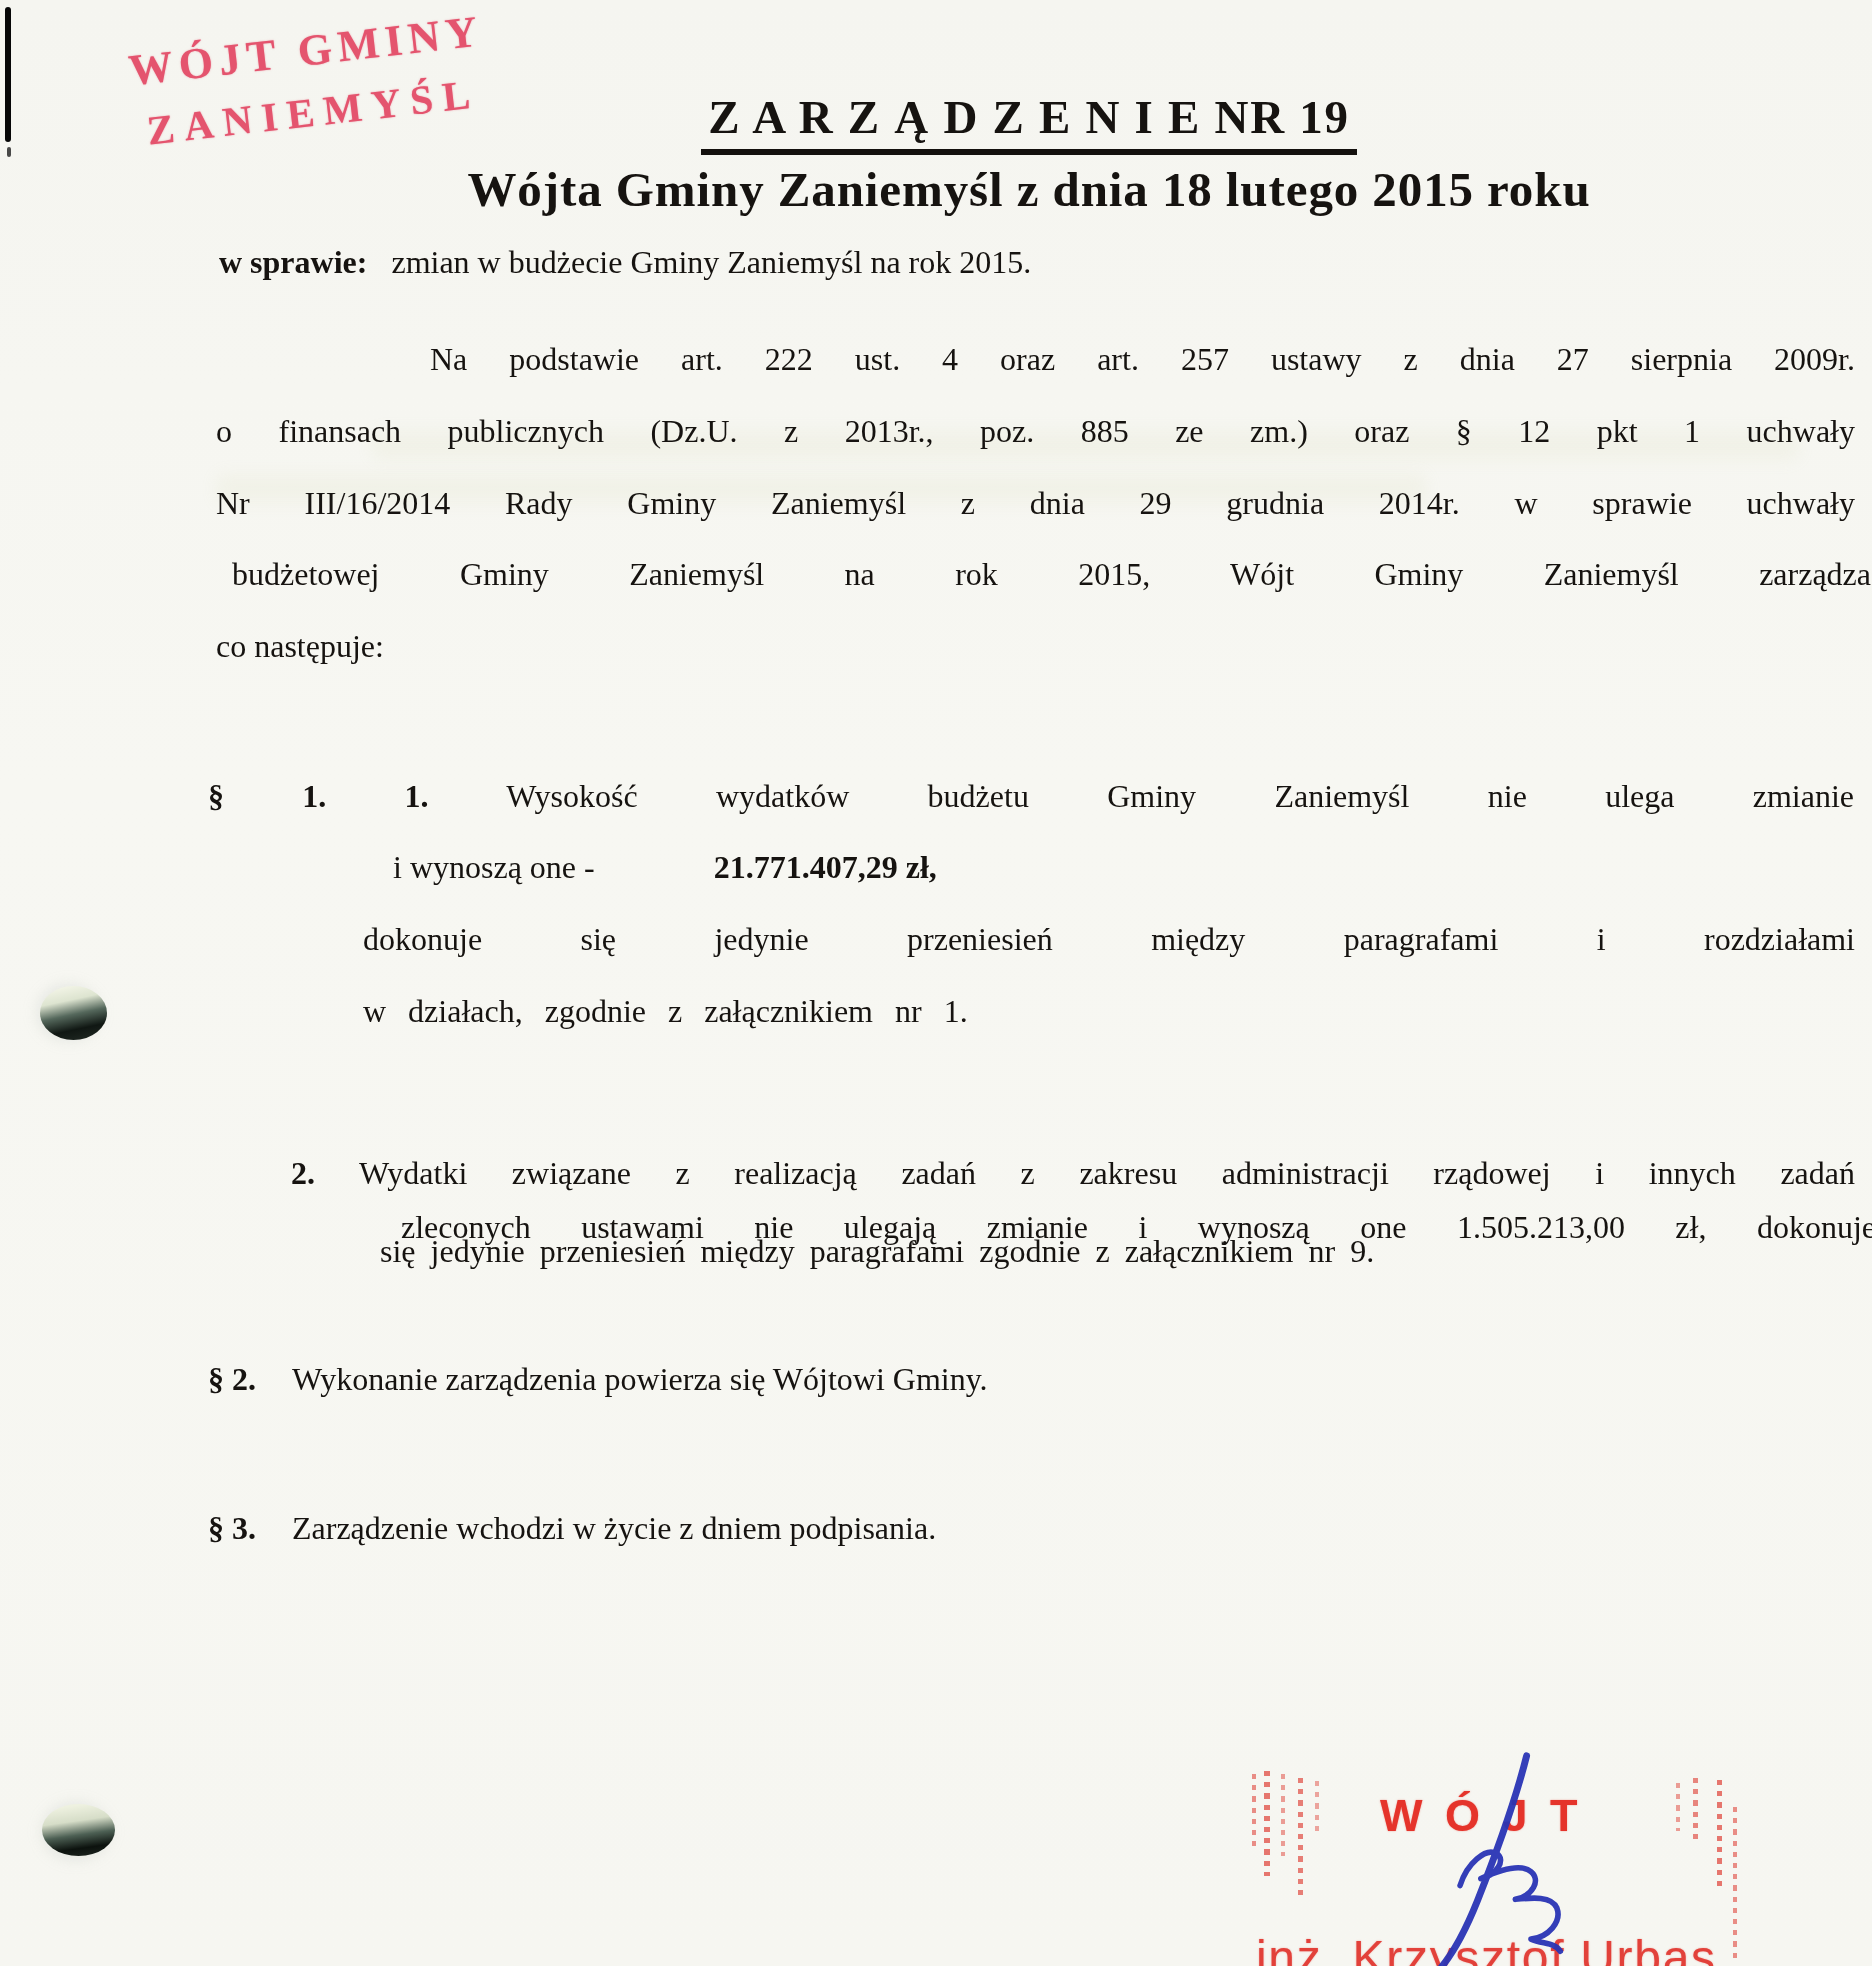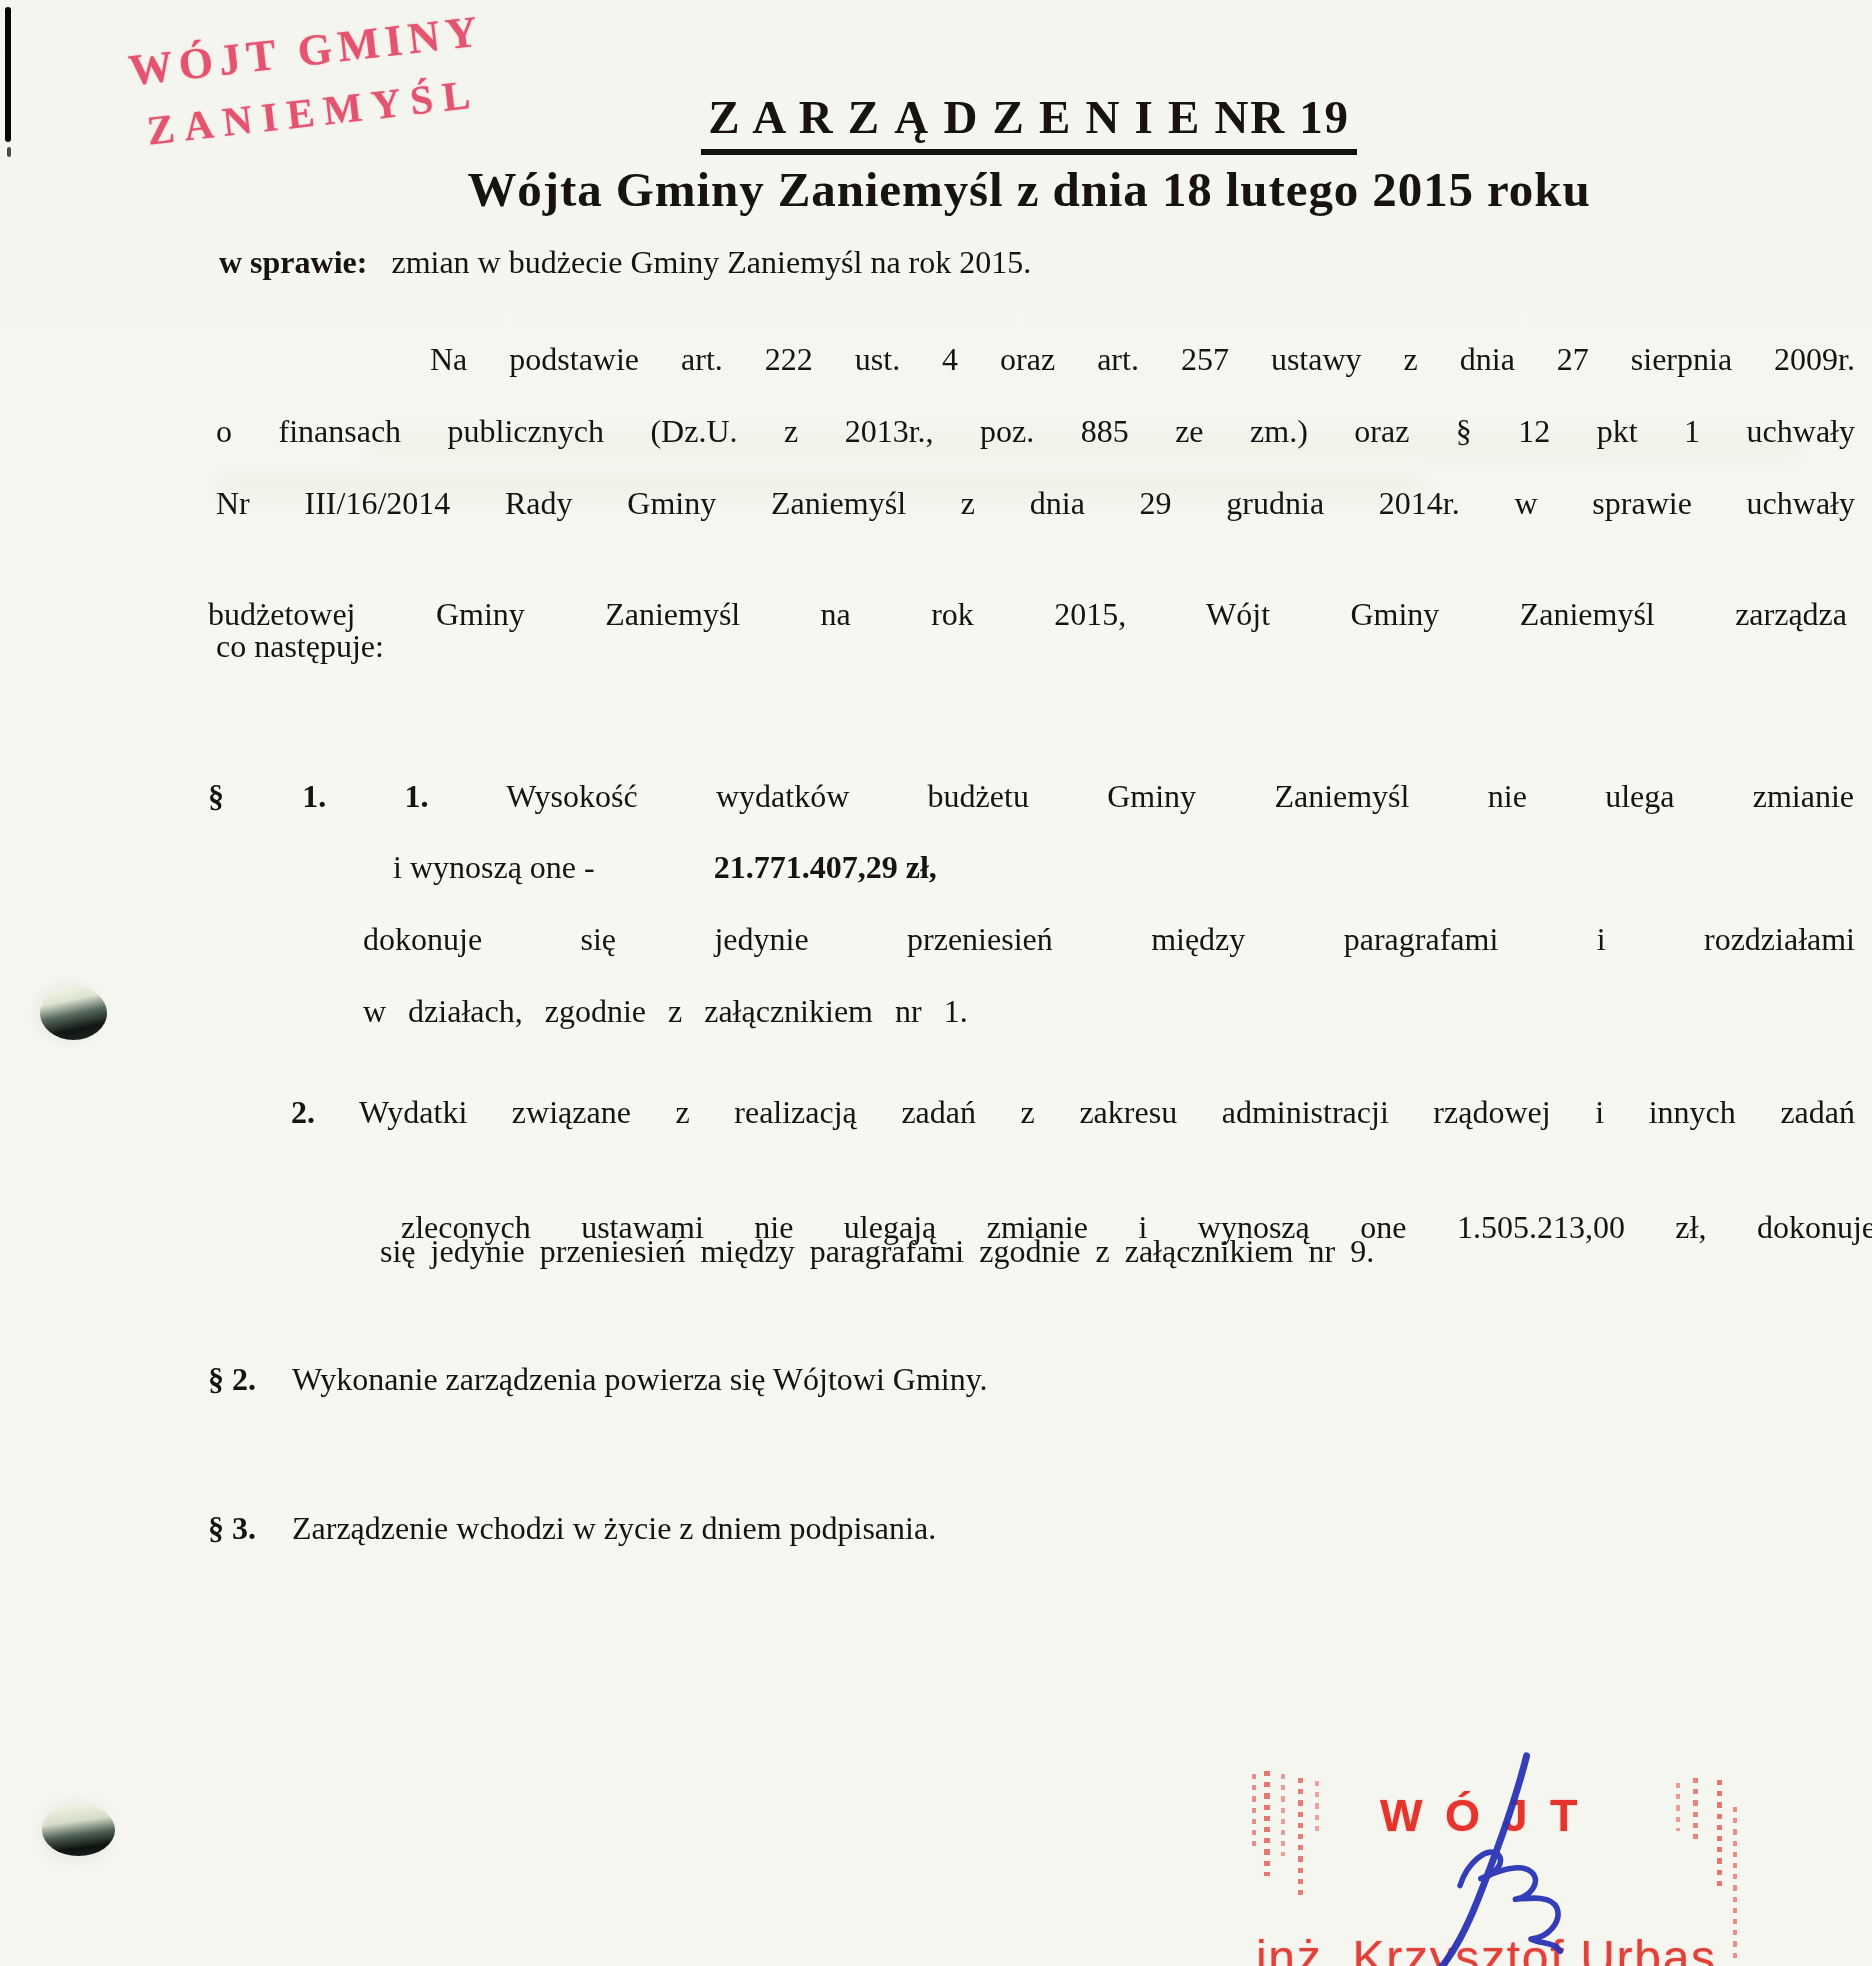--- a/index.html
+++ b/index.html
@@ -88,34 +88,34 @@
   <div class="abs bl" style="left:219px;top:242px;width:1384px;">
     <span class="subject-label">w sprawie:</span><span>zmian w budżecie Gminy Zaniemyśl na rok 2015.</span>
   </div>
 
   <div class="abs ghost" style="left:372px;top:431px;width:1427px;height:29px;"></div>
   <div class="abs ghost" style="left:216px;top:474px;width:1211px;height:29px;"></div>
 
   <div class="abs bl just" style="left:216px;top:339px;width:1639px;padding-left:214px;box-sizing:border-box;">Na podstawie art. 222 ust. 4 oraz art. 257 ustawy z dnia 27 sierpnia 2009r.</div>
   <div class="abs bl just" style="left:216px;top:411px;width:1639px;">o finansach publicznych (Dz.U. z 2013r., poz. 885 ze zm.) oraz § 12 pkt 1 uchwały</div>
   <div class="abs bl just" style="left:216px;top:483px;width:1639px;">Nr III/16/2014 Rady Gminy Zaniemyśl z dnia 29 grudnia 2014r. w sprawie uchwały</div>
-  <div class="abs bl just" style="left:208px;top:554px;width:1639px;margin-top:40px;">budżetowej Gminy Zaniemyśl na rok 2015, Wójt Gminy Zaniemyśl zarządza</div>
+  <div class="abs bl just" style="left:232px;top:554px;width:1639px;">budżetowej Gminy Zaniemyśl na rok 2015, Wójt Gminy Zaniemyśl zarządza</div>
   <div class="abs bl" style="left:216px;top:626px;width:1639px;">co następuje:</div>
 
   <div class="abs bl just" style="left:208px;top:776px;width:1646px;">
     <span class="marker">§ 1. 1.</span>
     <span>Wysokość wydatków budżetu Gminy Zaniemyśl nie ulega zmianie</span>
   </div>
   <div class="abs bl" style="left:393px;top:847px;">
     <span>i wynoszą one -</span><span class="amount">21.771.407,29 zł,</span>
   </div>
   <div class="abs bl just" style="left:363px;top:919px;width:1492px;">dokonuje się jedynie przeniesień między paragrafami i rozdziałami</div>
   <div class="abs bl ws16" style="left:363px;top:991px;width:1492px;">w działach, zgodnie z załącznikiem nr 1.</div>
 
-  <div class="abs bl just" style="left:291px;top:1092px;width:1564px;">
+  <div class="abs bl just" style="left:291px;top:1153px;width:1564px;">
     <span class="marker">2.</span>
     <span>Wydatki związane z realizacją zadań z zakresu administracji rządowej i innych zadań</span>
   </div>
   <div class="abs bl just" style="left:401px;top:1160px;width:1475px;margin-top:47px;">zleconych ustawami nie ulegają zmianie i wynoszą one 1.505.213,00 zł, dokonuje</div>
   <div class="abs bl ws8" style="left:380px;top:1231px;width:1475px;">się jedynie przeniesień między paragrafami zgodnie z załącznikiem nr 9.</div>
 
   <div class="abs bl" style="left:208px;top:1359px;width:1646px;">
     <span class="marker gap40">§ 2.</span><span>Wykonanie zarządzenia powierza się Wójtowi Gminy.</span>
   </div>
 

